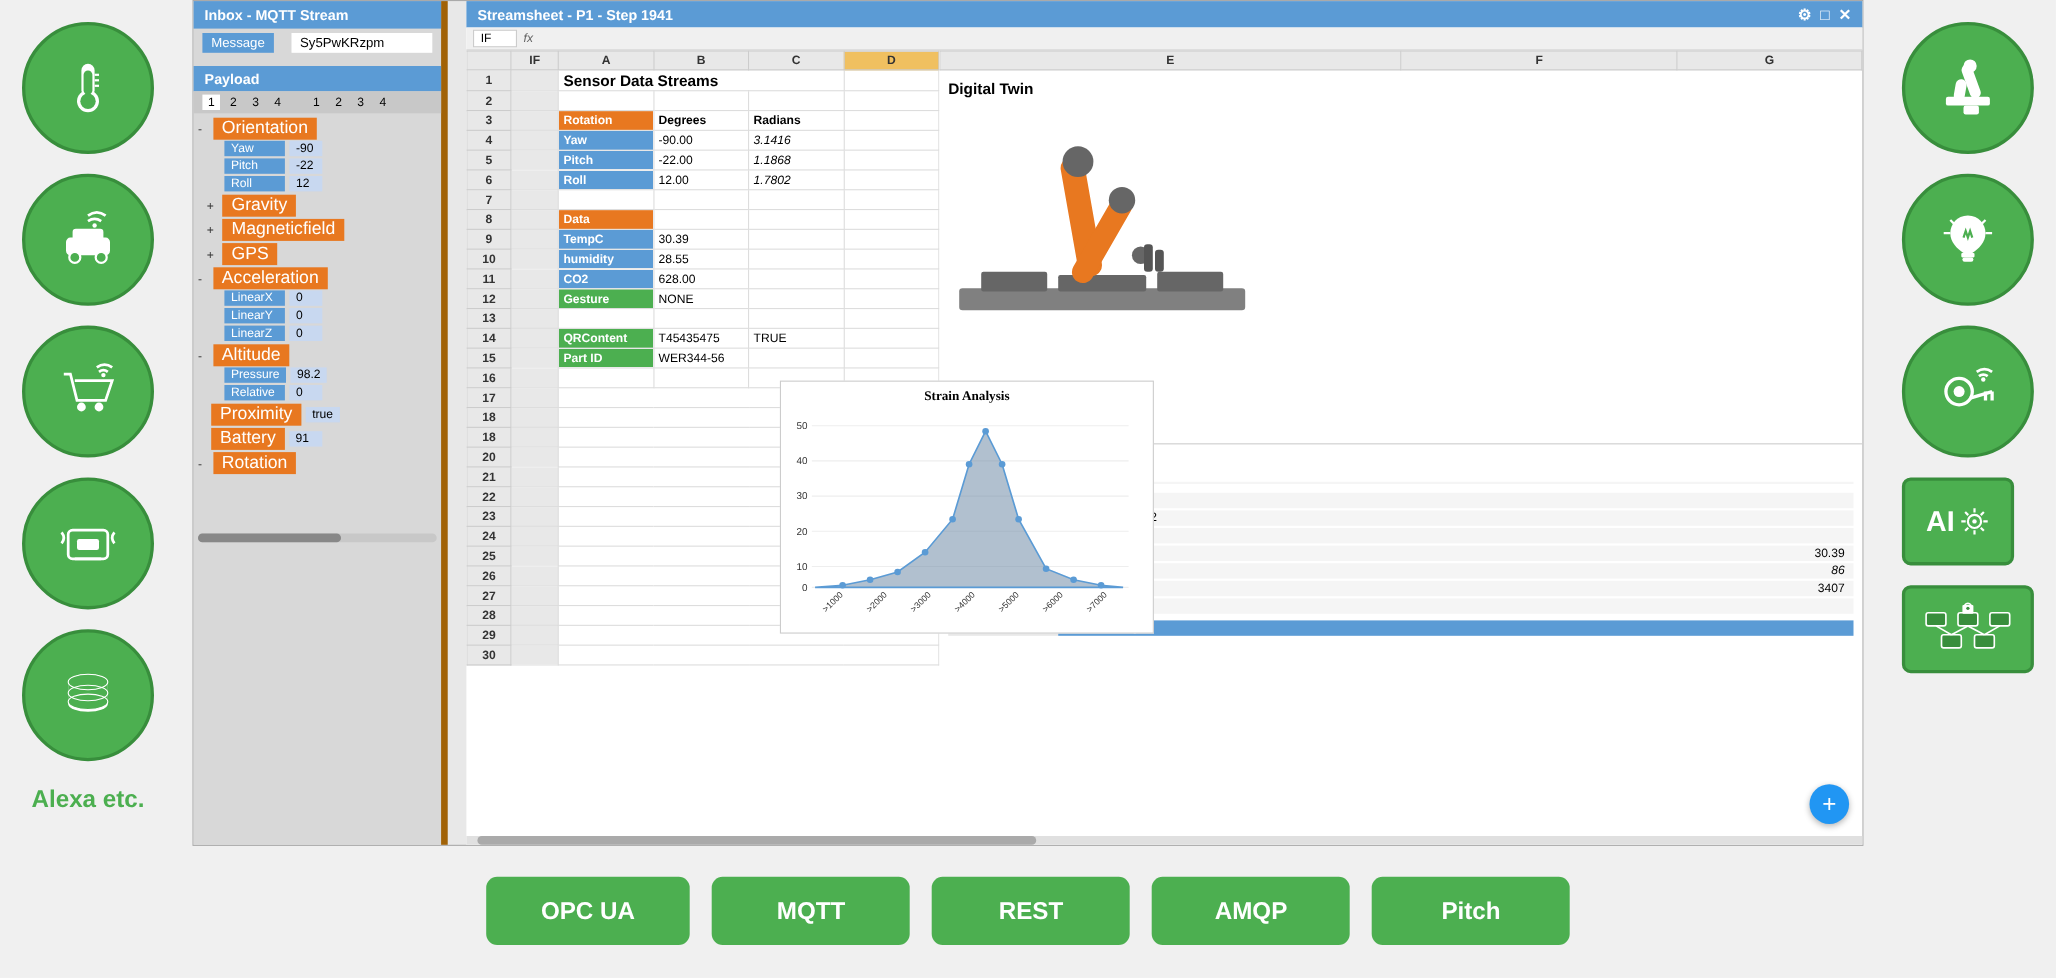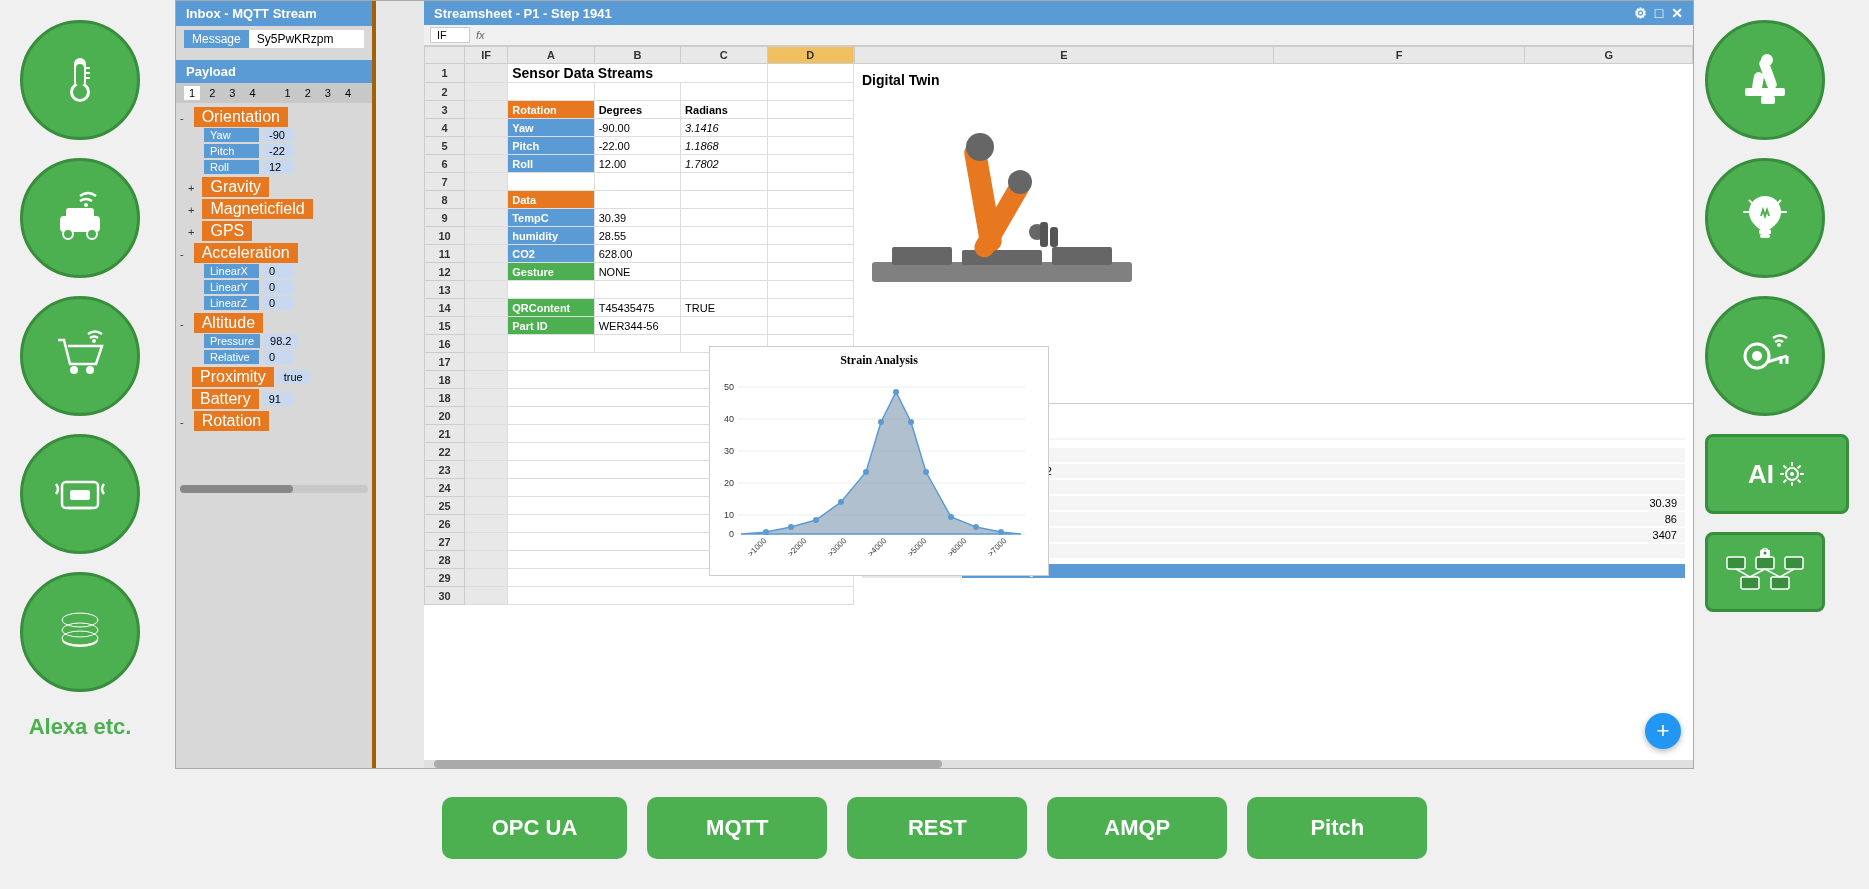--- a/index.html
+++ b/index.html
@@ -50,21 +50,21 @@
       right: 20px;
       top: 20px;
       display: flex;
       flex-direction: column;
       gap: 18px;
     }
     .right-sidebar .icon-circle {
       background: #4caf50;
     }
     .ai-box {
-      width: 144px;
+      width: 102px;
       height: 80px;
       background: #4caf50;
       border: 3px solid #388e3c;
       border-radius: 8px;
       display: flex;
       align-items: center;
       justify-content: center;
       gap: 4px;
     }
     .ai-box span {
@@ -114,37 +114,37 @@
       bottom: 120px;
       background: #e8e8e8;
       border: 1px solid #aaa;
     }
 
     
     .inbox-panel {
       position: absolute;
       left: 0;
       top: 0;
-      width: 200px;
+      width: 231px;
       bottom: 0;
       background: #d8d8d8;
-      border-right: 4px solid #a16207;
+      border-right: 6px solid #a16207;
     }
     .inbox-title {
       background: #5b9bd5;
       color: white;
       padding: 5px 10px;
       font-size: 13px;
       font-weight: bold;
     }
     .inbox-message-row {
       display: flex;
       align-items: center;
       padding: 4px 8px;
-      gap: 0;
+      gap: 16px;
     }
     .inbox-message-label {
       background: #5b9bd5;
       color: white;
       padding: 2px 8px;
       font-size: 12px;
     }
     .inbox-message-value {
       background: white;
       padding: 2px 8px;
@@ -902,21 +902,21 @@
             <span class="alert-value">30.39 C</span>
           </div>
 
           <div class="alert-row">
             <span class="alert-label gray">Celsius</span>
             <span class="alert-value" style="text-align:right; padding-right:8px;">30.39</span>
           </div>
 
           <div class="alert-row">
             <span class="alert-label gray">Fahrenheit</span>
-            <span class="alert-value" style="text-align:right; padding-right:8px;">86</span>
+            <span class="alert-value" style="text-align:right; padding-right:8px;font-style:italic;">86</span>
           </div>
 
           <div class="alert-row">
             <span class="alert-label gray">Position</span>
             <span class="alert-value" style="text-align:right; padding-right:8px;">3407</span>
           </div>
 
           <div class="alert-row">
             <span class="alert-label gray">LED</span>
             <span class="alert-value">GREEN</span>

